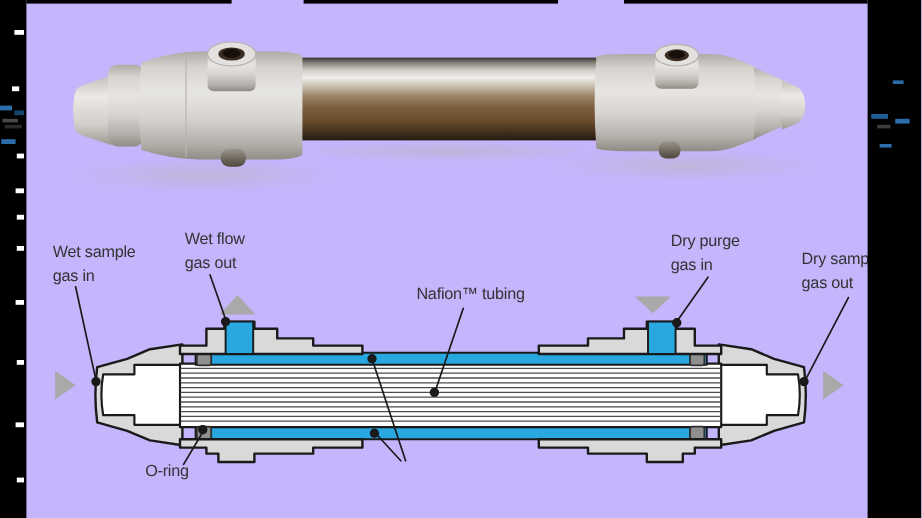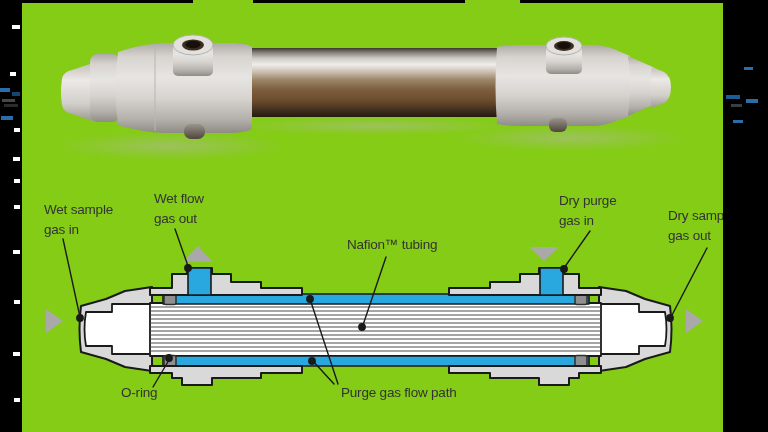--- a/index.html
+++ b/index.html
@@ -1,17 +1,17 @@
 <!DOCTYPE html>
 <html><head>
 <meta charset="utf-8">
 <title>Nafion gas dryer — photo and cross-section</title>
 <style>
   html,body{margin:0;padding:0;background:#fff;}
-  .stage{position:relative;width:768px;height:432px;background:#84cc16;overflow:hidden;
+  .stage{position:relative;width:768px;height:432px;background:#c4b5fd;overflow:hidden;
          font-family:"Liberation Sans",sans-serif;}
   .bar{position:absolute;top:0;height:432px;background:#000;}
   .bar.left{left:0;width:22px;}
   .bar.right{left:723px;width:45px;}
   .topline{position:absolute;top:0;height:3px;background:#000;}
   .tl1{left:22px;width:171px;}
   .tl2{left:253px;width:212px;}
   .tl3{left:520px;width:203px;}
   .speck{position:absolute;}
   svg.scene{position:absolute;left:0;top:0;}
@@ -169,21 +169,20 @@
   <div class="lbl" style="left:44px;top:200px;">Wet sample
 gas in</div>
   <div class="lbl" style="left:154px;top:189px;">Wet flow
 gas out</div>
   <div class="lbl" style="left:347px;top:235px;text-align:right;">Nafion™ tubing</div>
   <div class="lbl" style="left:559px;top:191px;">Dry purge
 gas in</div>
   <div class="lbl" style="left:668px;top:206px;">Dry sample
 gas out</div>
   <div class="lbl" style="left:121px;top:383px;text-align:right;">O-ring</div>
-  <div class="lbl" style="left:341px;top:383px;">Purge gas flow path</div>
 
   <div class="bar left">
     <div class="speck" style="left:12px;top:25px;width:8px;height:4px;background:#fff;"></div>
     <div class="speck" style="left:10px;top:72px;width:6px;height:4px;background:#fff;"></div>
     <div class="speck" style="left:0;top:88px;width:10px;height:4px;background:#2a6da8;"></div>
     <div class="speck" style="left:12px;top:92px;width:8px;height:4px;background:#16466f;"></div>
     <div class="speck" style="left:2px;top:99px;width:13px;height:3px;background:#474747;"></div>
     <div class="speck" style="left:4px;top:104px;width:14px;height:3px;background:#2b2b2b;"></div>
     <div class="speck" style="left:1px;top:116px;width:12px;height:4px;background:#2a6da8;"></div>
     <div class="speck" style="left:14px;top:128px;width:6px;height:4px;background:#fff;"></div>

